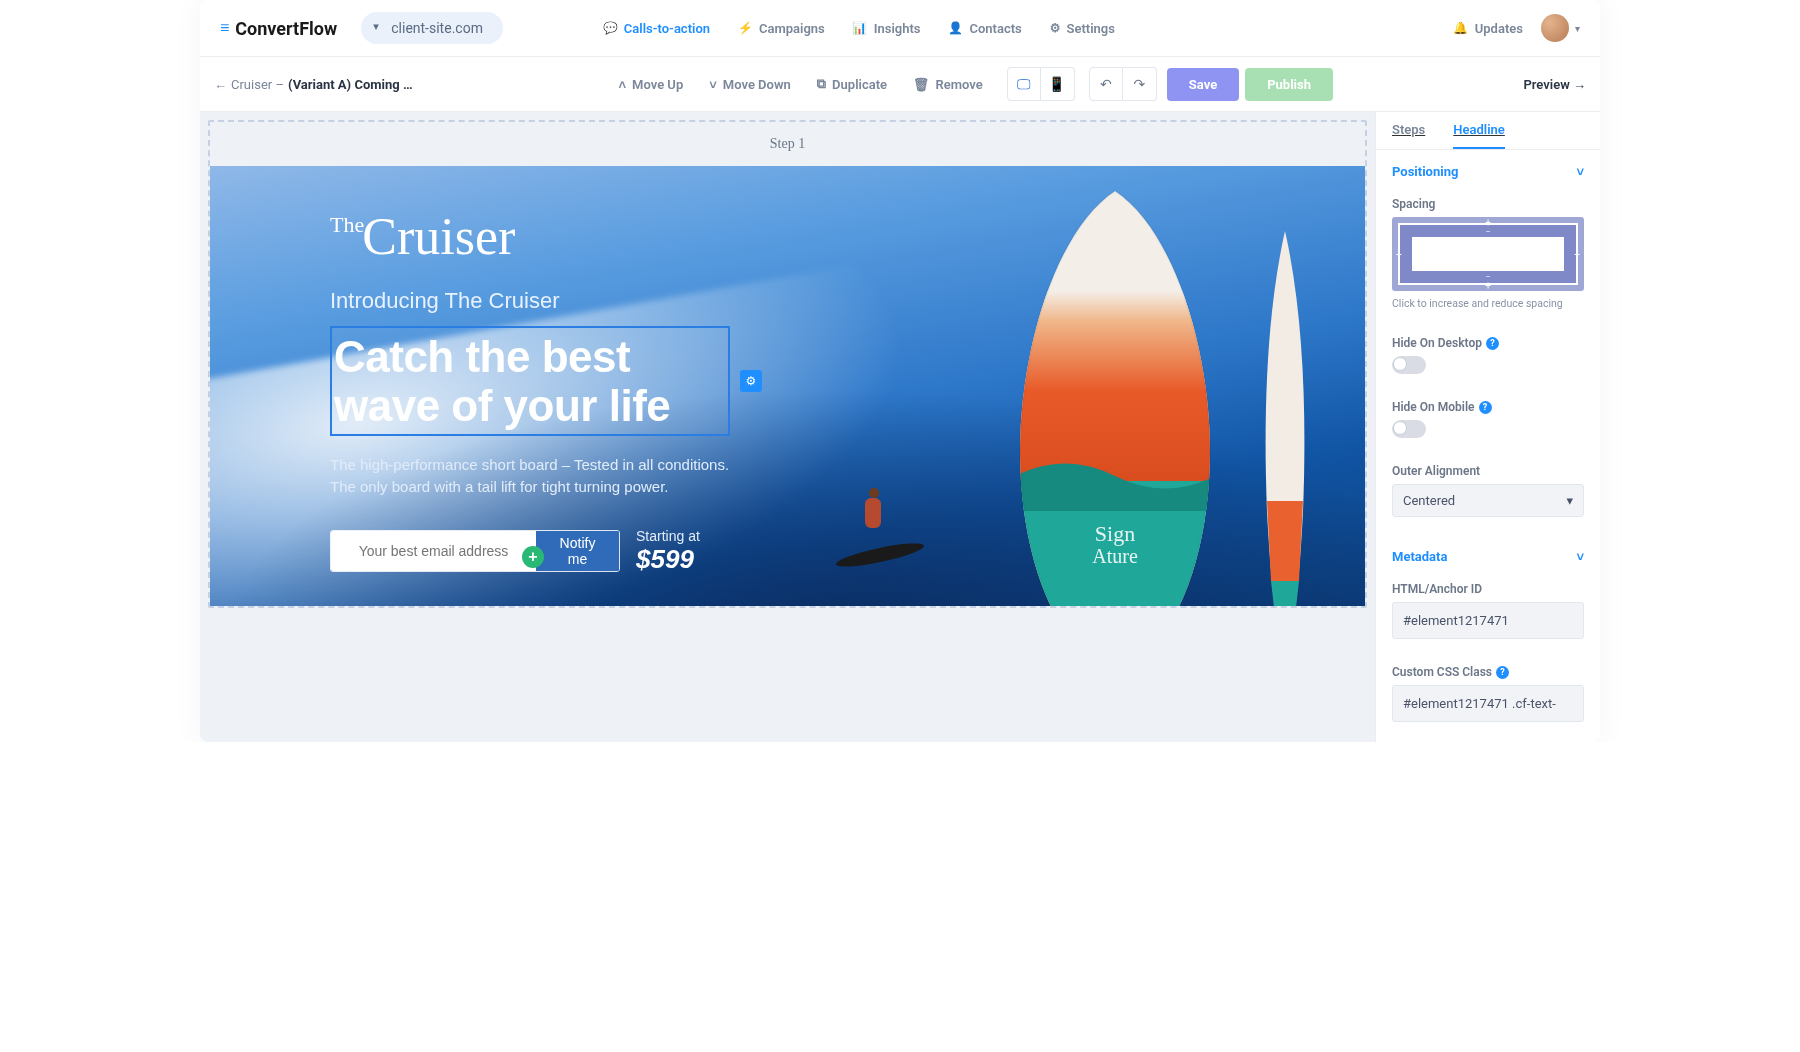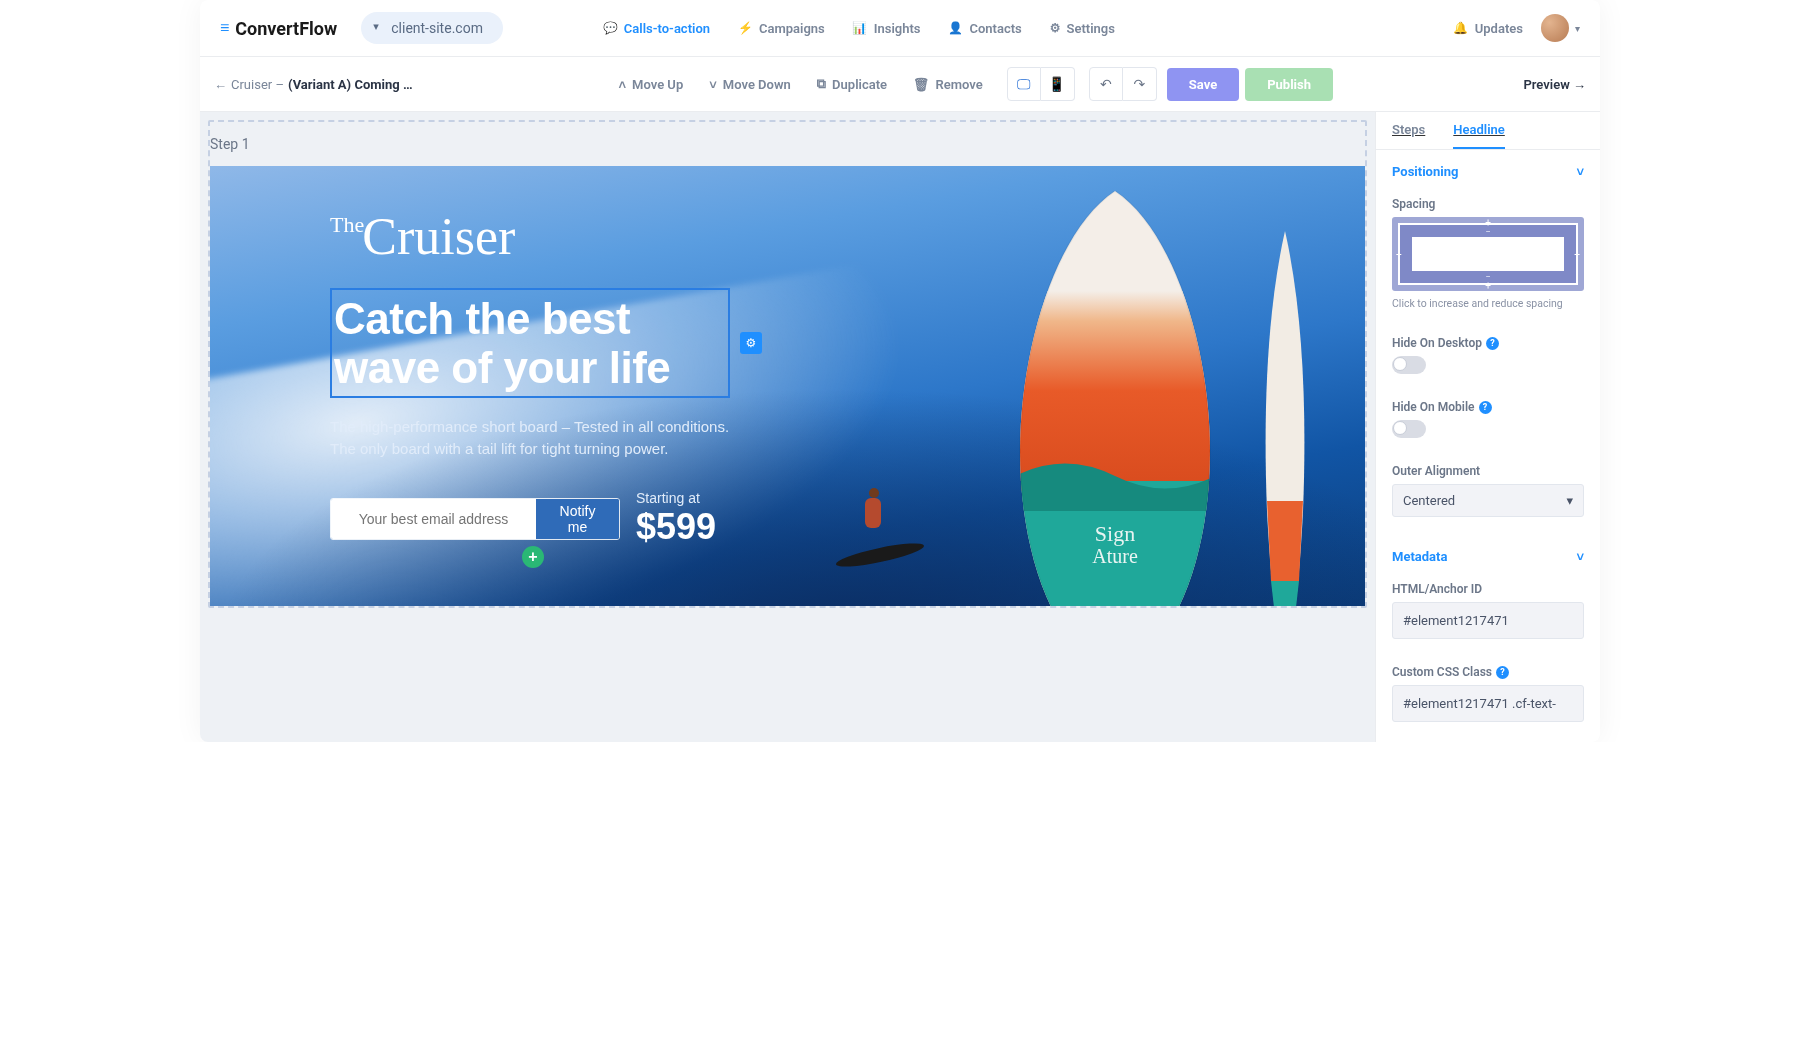--- a/index.html
+++ b/index.html
@@ -30,38 +30,38 @@
 .iconbtn { width: 34px; height: 34px; border: 1px solid #e2e6ed; border-radius: 4px; display: flex; align-items: center; justify-content: center; color: #6b7688; }
 .iconbtn.active { color: #1f6ad4; }
 .btn-save { background: #8f94f2; color: #fff; padding: 9px 22px; border-radius: 4px; font-weight: 700; font-size: 13px; margin-left: 4px;}
 .btn-publish { background: #a9e0b3; color: #fff; padding: 9px 22px; border-radius: 4px; font-weight: 700; font-size: 13px; }
 .preview-link { color: #2b3445; font-weight: 600; font-size: 13px; margin-left: auto; display: flex; align-items: center; gap: 4px; }
 
 
 .main { display: flex; }
 .canvas-wrap { flex: 1; background: #eef1f5; }
 .canvas-inner { margin: 8px; border: 2px dashed #c5d0e3; border-radius: 2px; background: #eef1f5; }
-.step-label { color: #6b7688; padding: 14px 0; font-size: 14px; }
+.step-label { text-align: center; color: #6b7688; padding: 14px 0; font-size: 14px; font-family: Liberation Serif, serif; }
 .hero { position: relative; height: 440px; background: linear-gradient(170deg, #8fb8e8 0%, #5a9de0 25%, #2d77c9 55%, #1155a5 75%, #0b3c7a 100%); overflow: hidden; color: #fff; font-family: "Helvetica Neue", Arial, sans-serif; }
 .wave-foam { position: absolute; top: 35%; left: -10%; width: 80%; height: 350px; background: radial-gradient(ellipse at 30% 20%, rgba(255,255,255,0.85) 0%, rgba(255,255,255,0.5) 25%, transparent 60%); transform: rotate(-10deg); filter: blur(3px);}
 .wave-dark { position: absolute; bottom: 0; left: 0; width: 100%; height: 220px; background: radial-gradient(ellipse at 55% 120%, rgba(10,40,90,0.9) 0%, transparent 70%); }
 .hero-content { position: relative; padding: 50px 0 0 120px; z-index: 3; max-width: 520px;}
 .logo-script { font-family: "Brush Script MT", cursive; font-size: 52px; color: #fff; line-height: 0.8; margin-bottom: 30px;}
 .logo-script .the { font-size: 22px; display: inline-block; vertical-align: top; margin-right: -2px;}
 .intro { font-size: 22px; color: #e8f2ff; font-weight: 400; margin-bottom: 12px; }
 .headline-box { border: 2px solid #2a7de2; background: rgba(255,255,255,0.04); padding: 4px 2px; position: relative; display: inline-block; margin-bottom: 18px;}
 .headline { font-size: 44px; font-weight: 800; line-height: 1.12; letter-spacing: -0.5px;}
 .gear-badge { position: absolute; right: -34px; top: 50%; transform: translateY(-50%); width: 22px; height: 22px; background: #1f8fff; border-radius: 3px; display: flex; align-items: center; justify-content: center; color: #fff; font-size: 12px;}
 .body-copy { font-size: 15px; color: #e1ecfa; line-height: 1.45; margin-bottom: 30px; max-width: 420px;}
 .signup-row { display: flex; align-items: center; gap: 16px; flex-wrap: wrap;}
 .signup-form { display: flex; border: 1px solid rgba(255,255,255,0.85); border-radius: 3px; overflow: hidden; width: 290px;}
 .signup-form input { border: none; padding: 12px 12px; background: #fff; color: #888; font-size: 14px; flex: 1; outline: none; text-align: center;}
 .signup-form button { background: #2f6bb8; color: #fff; border: none; padding: 0 14px; font-size: 14px; }
 .price-block .label { font-size: 14px; color: #e1ecfa; }
-.price-block .price { font-size: 36px; font-weight: 600; }
+.price-block .price { font-size: 26px; font-weight: 600; font-style: italic; }
 .add-circle { position: absolute; left: 312px; bottom: 38px; width: 22px; height: 22px; border-radius: 50%; background: #2ab875; color: #fff; display: flex; align-items: center; justify-content: center; font-size: 16px; font-weight: 700; z-index: 4;}
 .surfer { position: absolute; left: 55%; bottom: 28px; width: 70px; height: 90px; z-index: 2;}
 .surfer .body { position: absolute; top: 10px; left: 20px; width: 16px; height: 30px; background: #b54a2e; border-radius: 6px;}
 .surfer .head { position: absolute; top: 0; left: 24px; width: 10px; height: 10px; border-radius: 50%; background: #6f3b1e;}
 .surfer .board { position: absolute; top: 60px; left: -10px; width: 90px; height: 14px; background: #1a1a1a; border-radius: 50%; transform: rotate(-12deg);}
 
 
 .boards { position: absolute; right: 90px; top: 25px; width: 260px; height: 500px; z-index: 3;}
 .board1 { position: absolute; left: 0; top: 0; width: 200px; height: 480px; }
 .board1 svg { width: 100%; height: 100%; }
@@ -186,20 +186,21 @@
     <div class="canvas-wrap">
       <div class="canvas-inner">
         <div class="step-label">Step 1</div>
         <div class="hero">
           <div class="wave-foam"></div>
           <div class="wave-dark"></div>
           <div class="hero-content">
             <div class="logo-script">
               <span class="the">The</span><span>Cruiser</span>
             </div>
+            <div class="intro">Introducing The Cruiser</div>
             <div class="headline-box">
               <div class="headline">Catch the best wave of your life</div>
               <div class="gear-badge">
                   <span>⚙</span>
                 </div>
             </div>
             <div class="body-copy">The high-performance short board  – Tested in all conditions. The only board with a tail lift for tight turning power.</div>
             <div class="signup-row">
               <div class="signup-form">
                 <input type="text" placeholder="Your best email address" style="">

